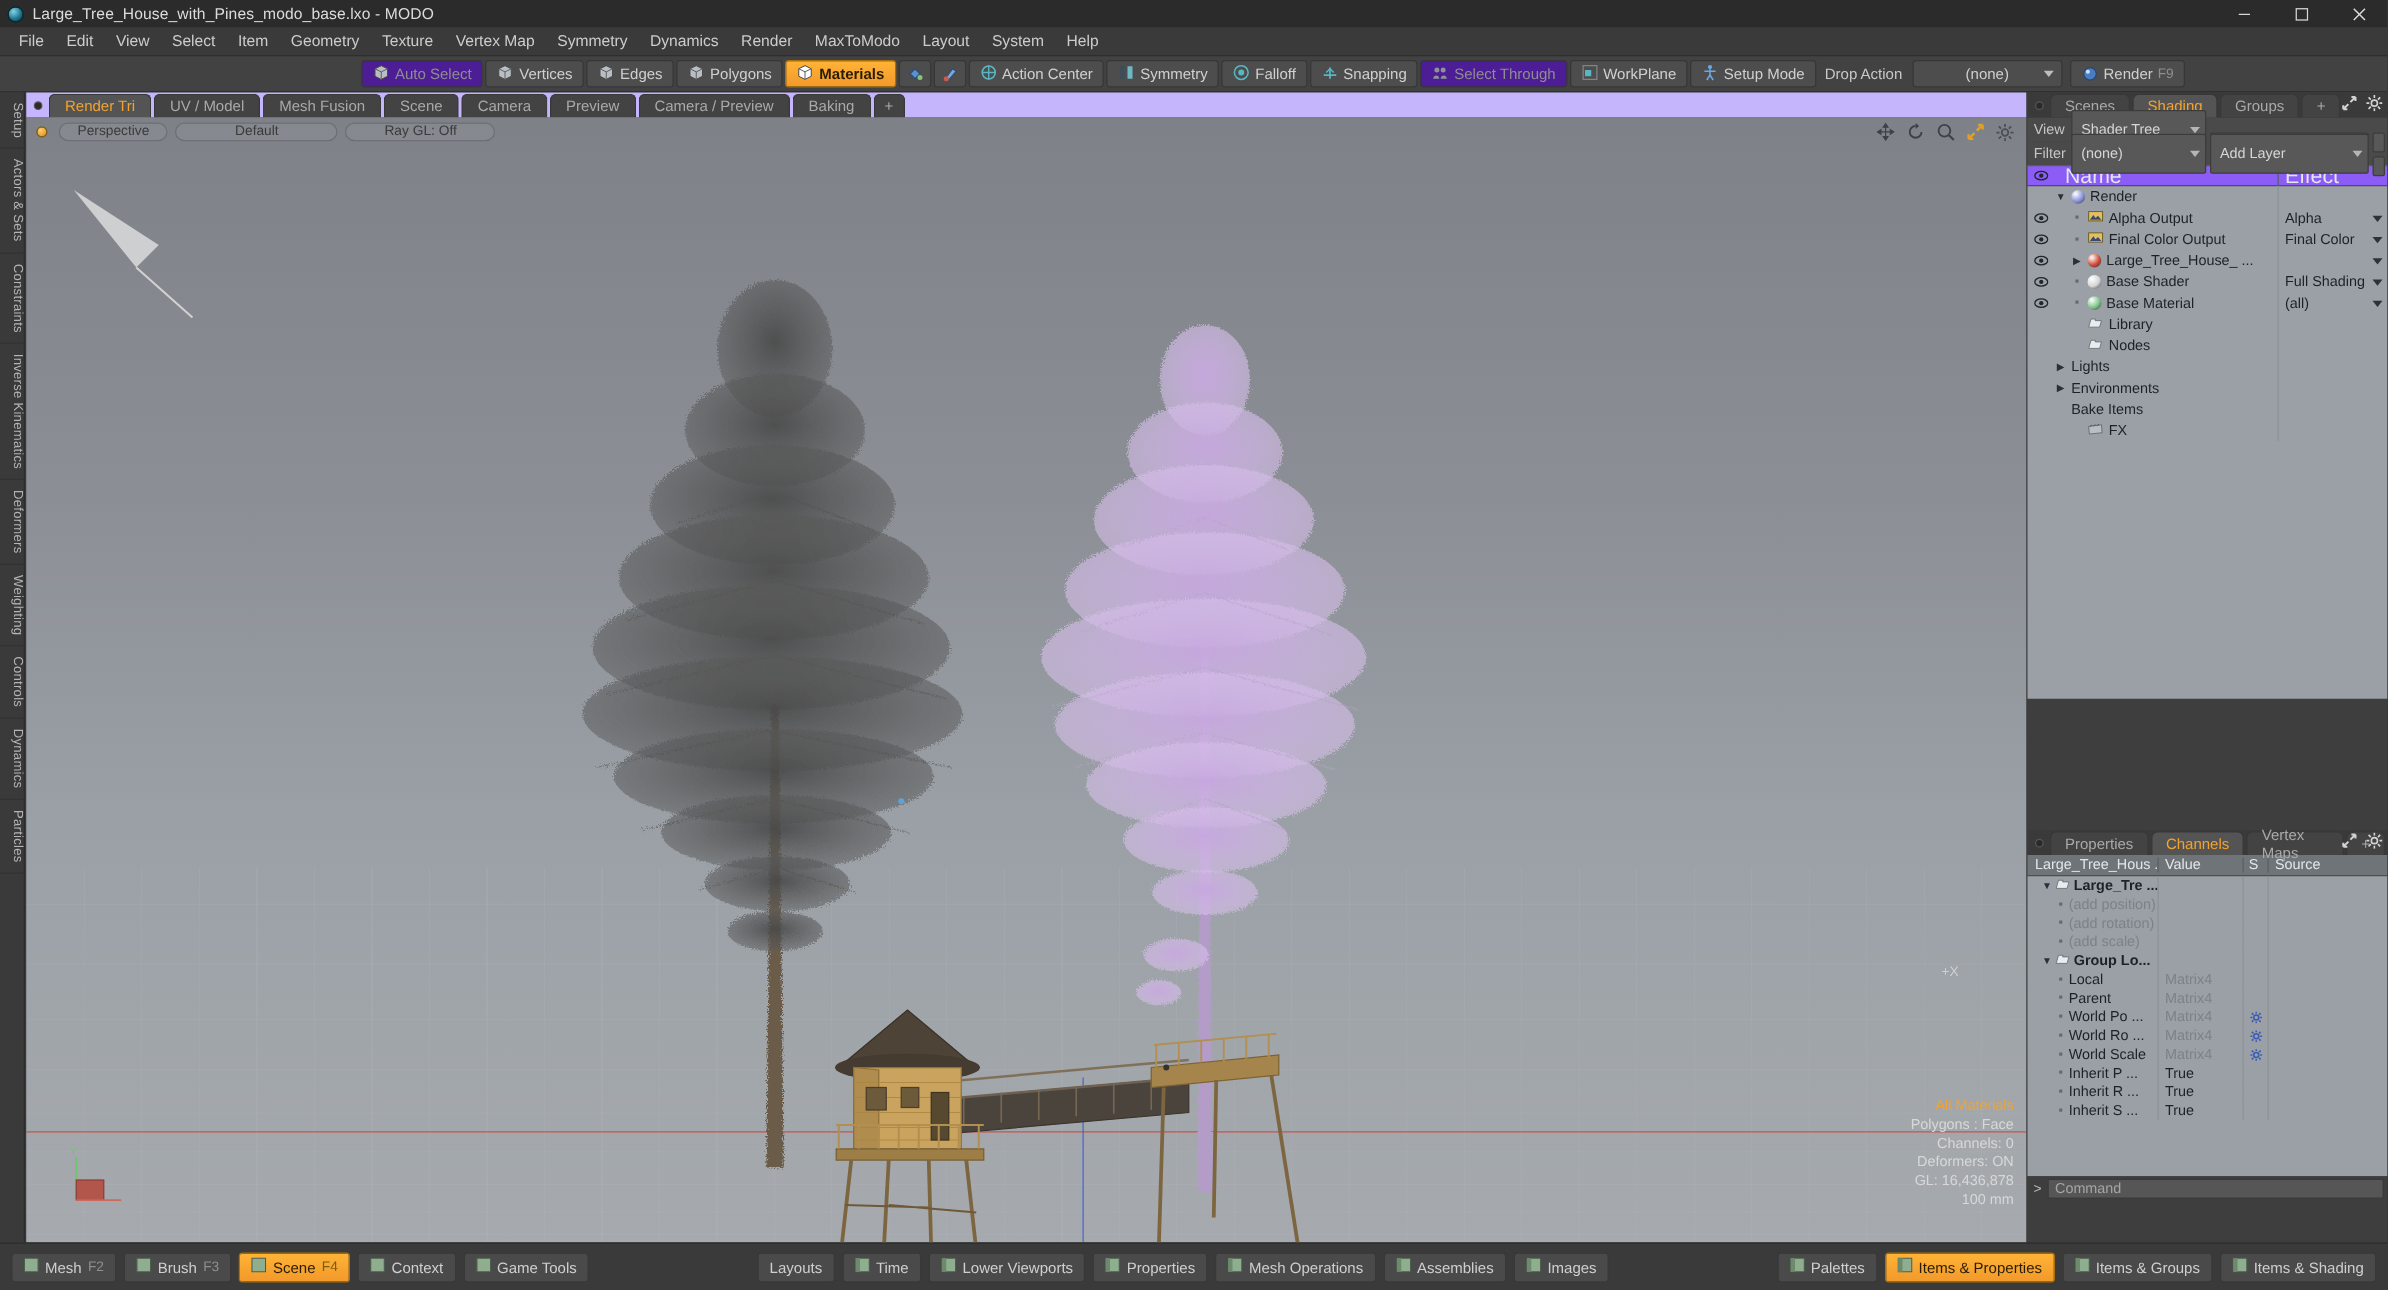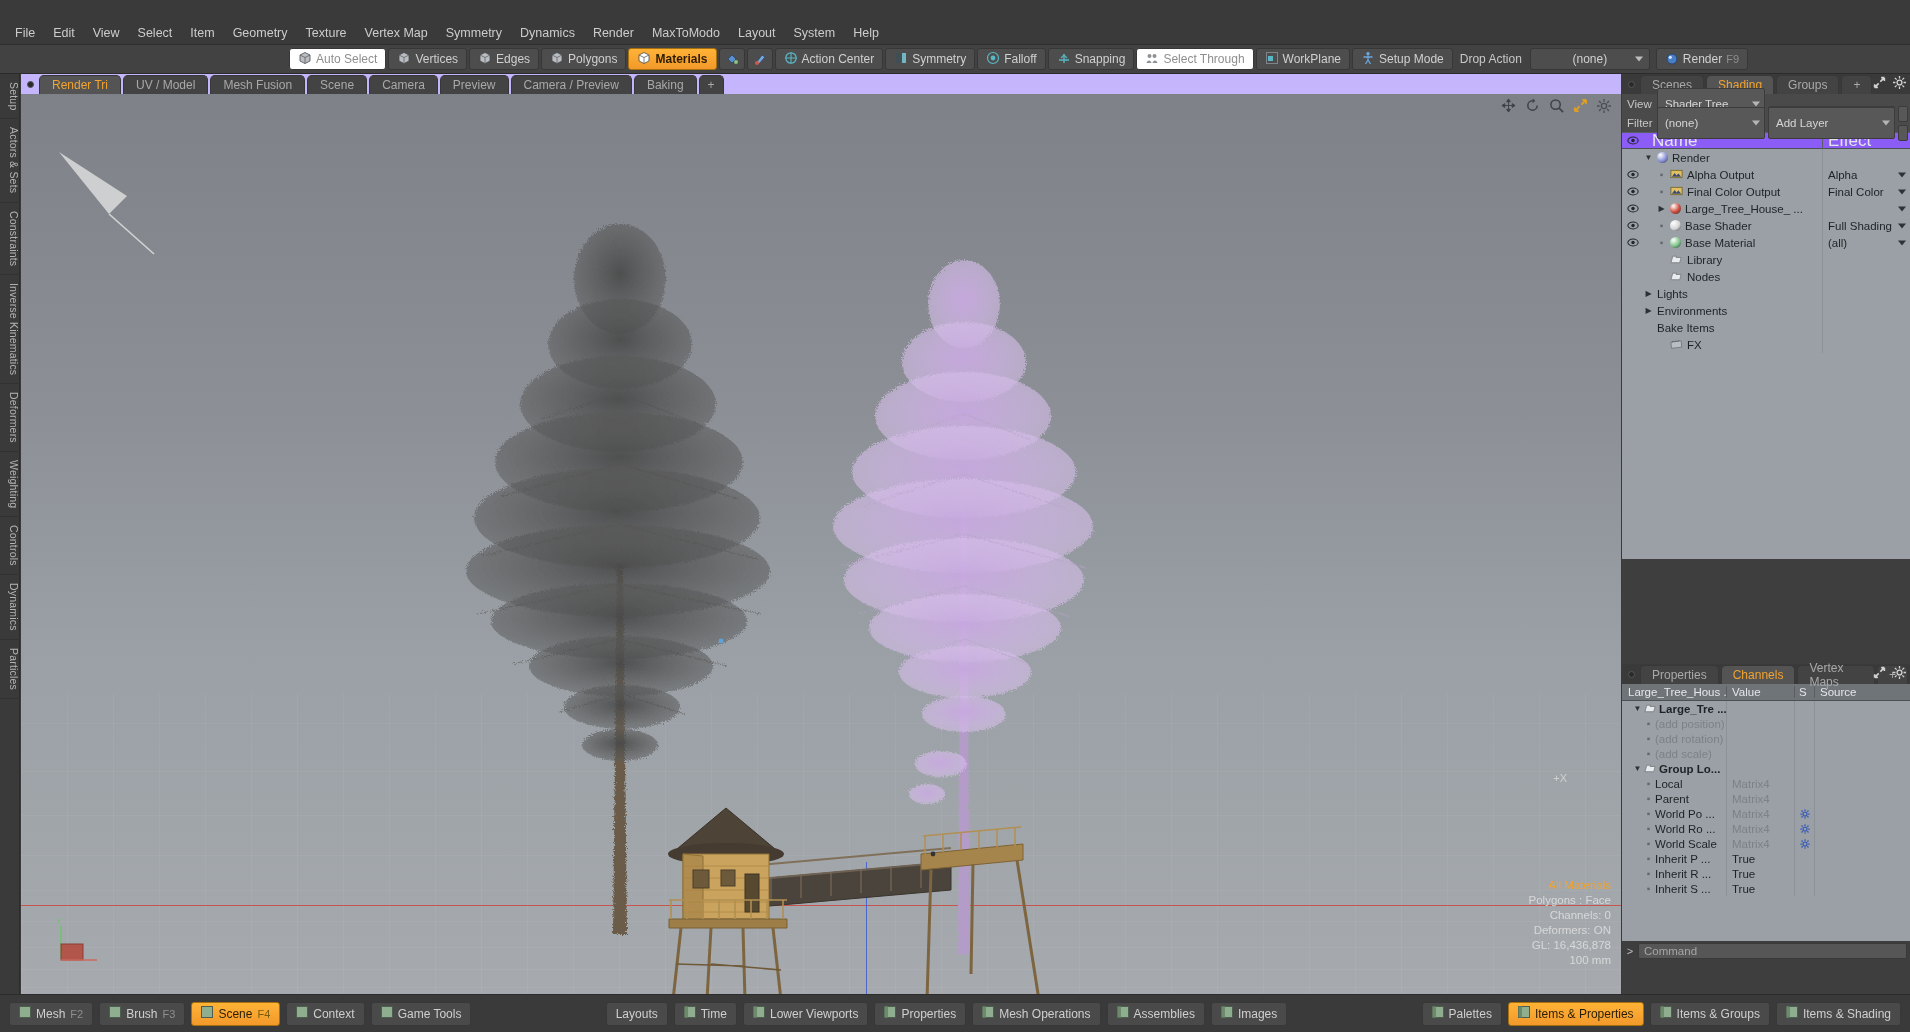--- a/index.html
+++ b/index.html
@@ -46,21 +46,21 @@
     background: #424242; border-top: 1px solid #2e2e2e; border-bottom: 1px solid #2b2b2b;
     display: flex; align-items: center;
   }
   .tb-group { display: flex; align-items: center; height: 22px; }
   .tb-btn {
     height: 22px; display: flex; align-items: center; gap: 4px;
     padding: 0 8px; margin: 0 1px;
     background: #4d4d4d; border: 1px solid #373737; border-radius: 3px;
     font-size: 12px; color: #d0d0d0; white-space: nowrap;
   }
-  .tb-btn.dim { color: #8e8e8e; background: #ffffff; }
+  .tb-btn.dim { color: #8e8e8e; background: #4c1d95; }
   .tb-btn.active { background: linear-gradient(#ffb336,#f2992b); color: #2b1d05; border-color: #a8700d; font-weight: bold;}
   .tb-icon-sq { width: 14px; height: 14px; flex: none; }
   .tb-dropdown {
     height: 22px; width: 120px; background: #4d4d4d; border: 1px solid #373737;
     border-radius: 3px; display: flex; align-items: center; justify-content: center;
     position: relative; font-size: 12px; color: #cfcfcf; margin: 0 2px;
   }
   .tb-dropdown .caret {
     position: absolute; right: 6px; top: 50%; transform: translateY(-50%);
     border-left: 4px solid transparent; border-right: 4px solid transparent;
@@ -253,20 +253,41 @@
   .bb-btn.active .fkey { color: #7a5c12; }
   .fkey { color: #8e8e8e; font-size: 11px; }
   .bb-ico { width: 12px; height: 12px; flex: none; }
   .bb-spacer { flex: 1; }
 </style>
 </head>
 <body>
 
 <div id="app">
 
+  <div class="titlebar">
+    <div class="tb-icon"></div>
+    <div class="tb-text">Large_Tree_House_with_Pines_modo_base.lxo - MODO</div>
+    <div class="win-buttons">
+      <div class="win-btn">
+        <svg width="11" height="11" viewBox="0 0 11 11">
+            <rect x="1" y="5" width="9" height="1" fill="#d8d8d8"></rect>
+          </svg>
+      </div>
+      <div class="win-btn">
+        <svg width="11" height="11" viewBox="0 0 11 11">
+            <rect x="1" y="1" width="9" height="9" fill="none" stroke="#d8d8d8" stroke-width="1"></rect>
+          </svg>
+      </div>
+      <div class="win-btn close">
+        <svg width="11" height="11" viewBox="0 0 11 11">
+            <path d="M1 1 L10 10 M10 1 L1 10" stroke="#d8d8d8" stroke-width="1.2"></path>
+          </svg>
+      </div>
+    </div>
+  </div>
 
   <div class="menubar" id="menubar">
       <div class="menu-item">File</div>
       <div class="menu-item">Edit</div>
       <div class="menu-item">View</div>
       <div class="menu-item">Select</div>
       <div class="menu-item">Item</div>
       <div class="menu-item">Geometry</div>
       <div class="menu-item">Texture</div>
       <div class="menu-item">Vertex Map</div>
@@ -421,20 +442,26 @@
         <div class="vp-tab">Camera</div>
         <div class="vp-tab">Preview</div>
         <div class="vp-tab">Camera / Preview</div>
         <div class="vp-tab">Baking</div>
         <div class="vp-tab plus">+</div>
       </div>
   </div>
 
   <div class="viewport">
 
+    <div class="vp-headrow">
+      <div class="vp-orange-dot"></div>
+      <div class="vp-pill">Perspective</div>
+      <div class="vp-pill" style="min-width:130px">Default</div>
+      <div class="vp-pill" style="min-width:120px">Ray GL: Off</div>
+    </div>
 
     <div class="vp-tools">
       <svg width="15" height="15" viewBox="0 0 16 16">
         <path d="M8 1 L10 4 H6 Z M8 15 L6 12 H10 Z M1 8 L4 6 V10 Z M15 8 L12 10 V6 Z M8 4 V12 M4 8 H12" fill="#3d4247" stroke="#3d4247" stroke-width="1"></path>
       </svg>
       <svg width="15" height="15" viewBox="0 0 16 16">
         <path d="M13 8 A5 5 0 1 1 8 3" fill="none" stroke="#3d4247" stroke-width="1.6"></path>
         <path d="M8 0.5 L11 3 L8 5.5 Z" fill="#3d4247"></path>
       </svg>
       <svg width="15" height="15" viewBox="0 0 16 16">

